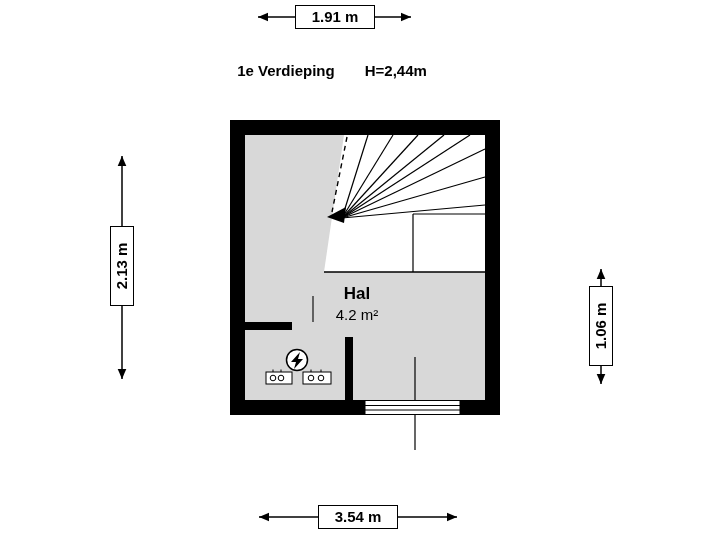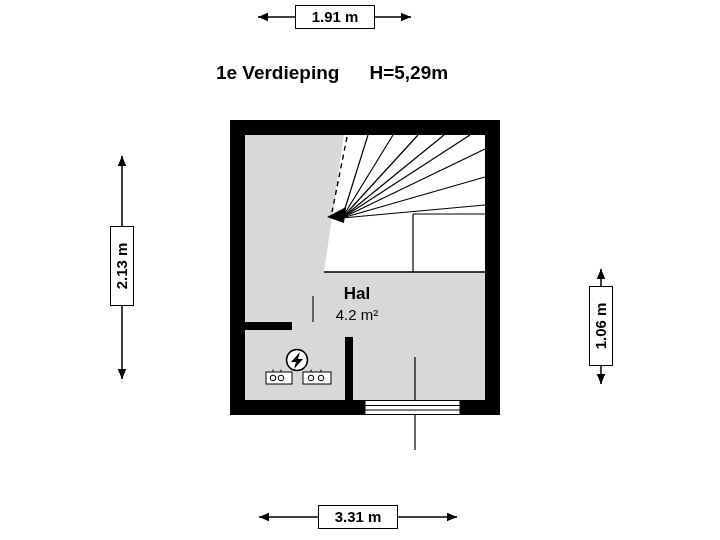--- a/index.html
+++ b/index.html
@@ -4,21 +4,21 @@
 <style>
   html,body{margin:0;padding:0;background:#ffffff;}
   .canvas{
     position:relative;width:720px;height:540px;background:#ffffff;
     font-family:"Liberation Sans",sans-serif;overflow:hidden;color:#000;
   }
   .plan-svg{position:absolute;left:0;top:0;font-family:"Liberation Sans",sans-serif;}
   .title{
     position:absolute;left:0;top:62px;width:664px;
     display:flex;justify-content:center;gap:30px;
-    font-size:19px;font-weight:bold;color:#000;
+    font-size:15px;font-weight:bold;color:#000;
   }
   .dim-label{
     position:absolute;box-sizing:border-box;width:80px;height:24px;
     background:#ffffff;border:1px solid #000;
     line-height:21px;text-align:center;
     font-size:15px;font-weight:bold;color:#000;
   }
   .dim-label.vertical{transform:rotate(-90deg);}
 </style>
 </head>
@@ -99,21 +99,21 @@
     </g>
     <g stroke="#000000" stroke-width="1.5">
       <line x1="601" y1="269" x2="601" y2="384"></line>
       <polygon points="601,269 596.7,279 605.3,279" fill="#000000" stroke="none"></polygon>
       <polygon points="601,384 596.7,374 605.3,374" fill="#000000" stroke="none"></polygon>
     </g>
   </svg>
 
   <div class="title">
     <span>1e Verdieping</span>
-    <span>H=5,29m</span>
+    <span>H=2,44m</span>
   </div>
 
   <div class="dim-label" style="left:295px;top:5px;">1.91 m</div>
-  <div class="dim-label" style="left:318px;top:505px;">3.31 m</div>
+  <div class="dim-label" style="left:318px;top:505px;">3.54 m</div>
   <div class="dim-label vertical" style="left:82px;top:254px;">2.13 m</div>
   <div class="dim-label vertical" style="left:561px;top:314px;">1.06 m</div>
 
 </div>
 
 </body></html>

